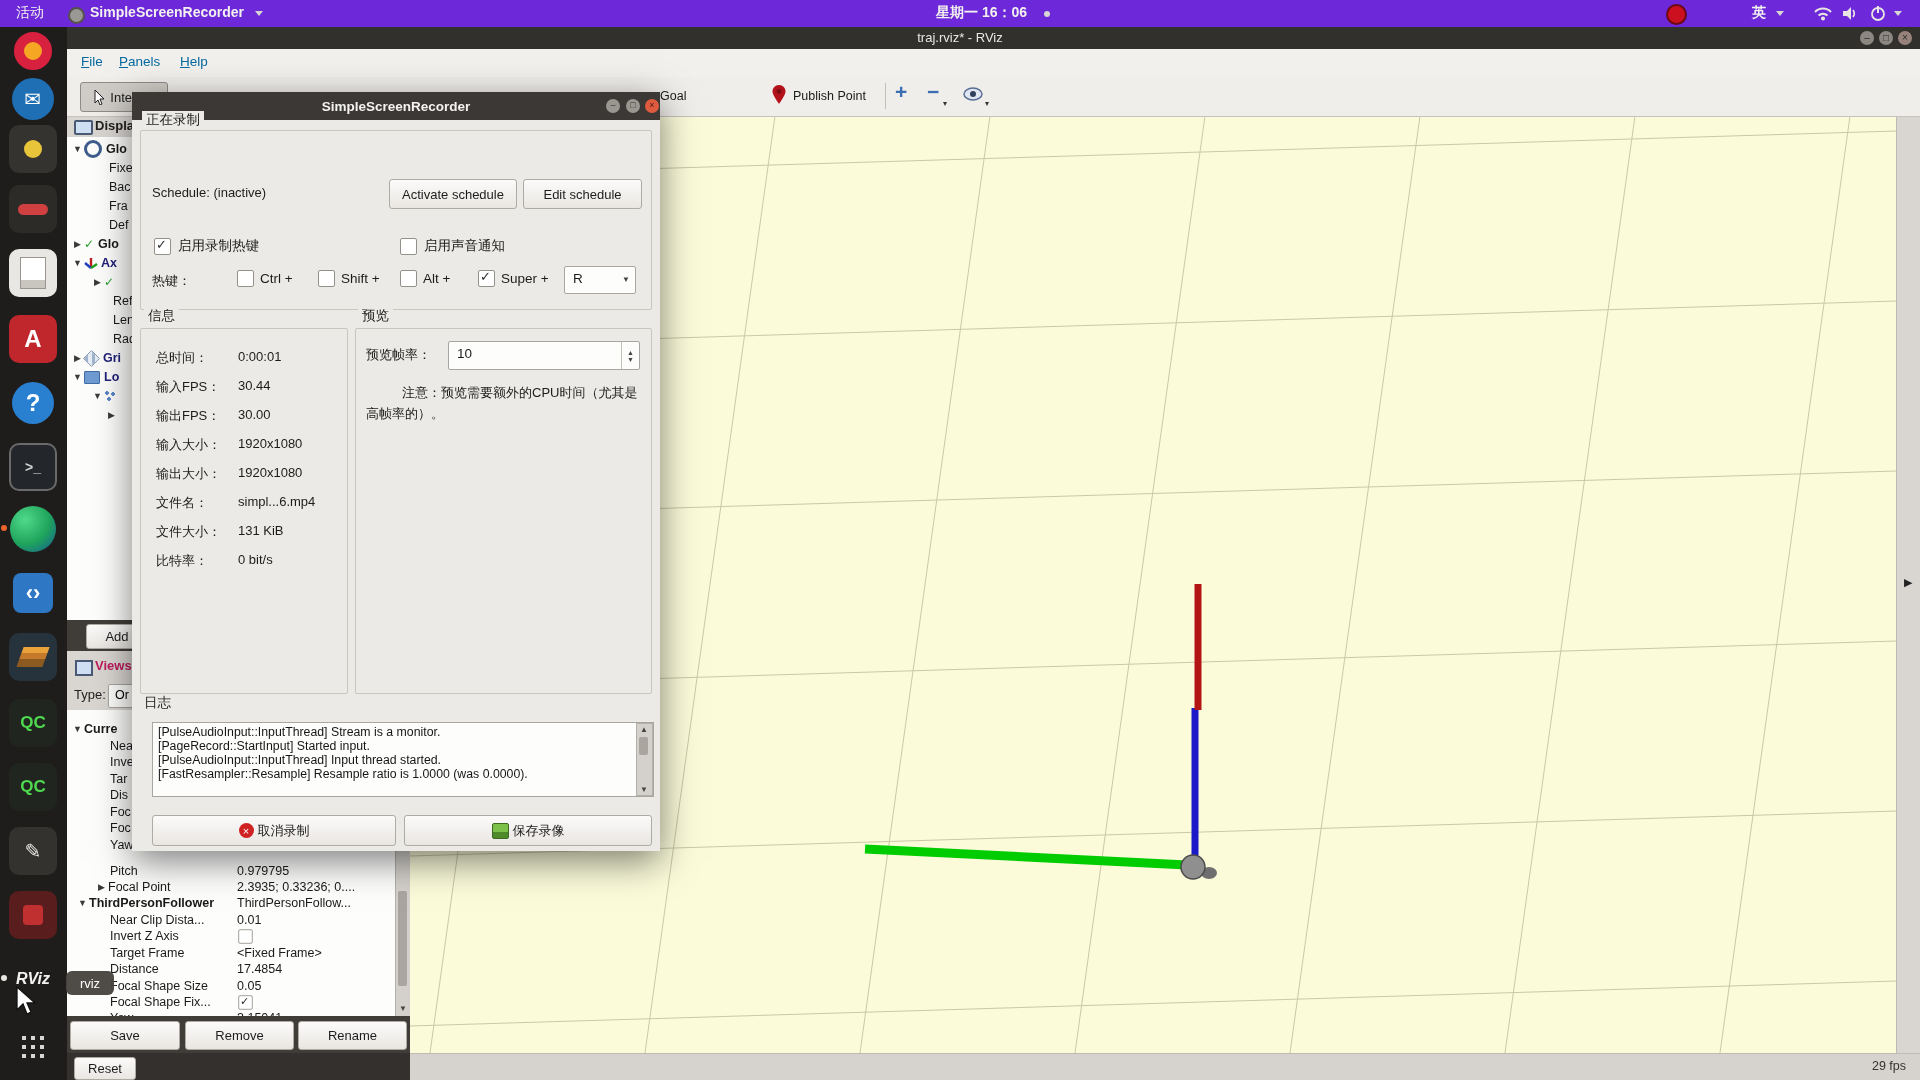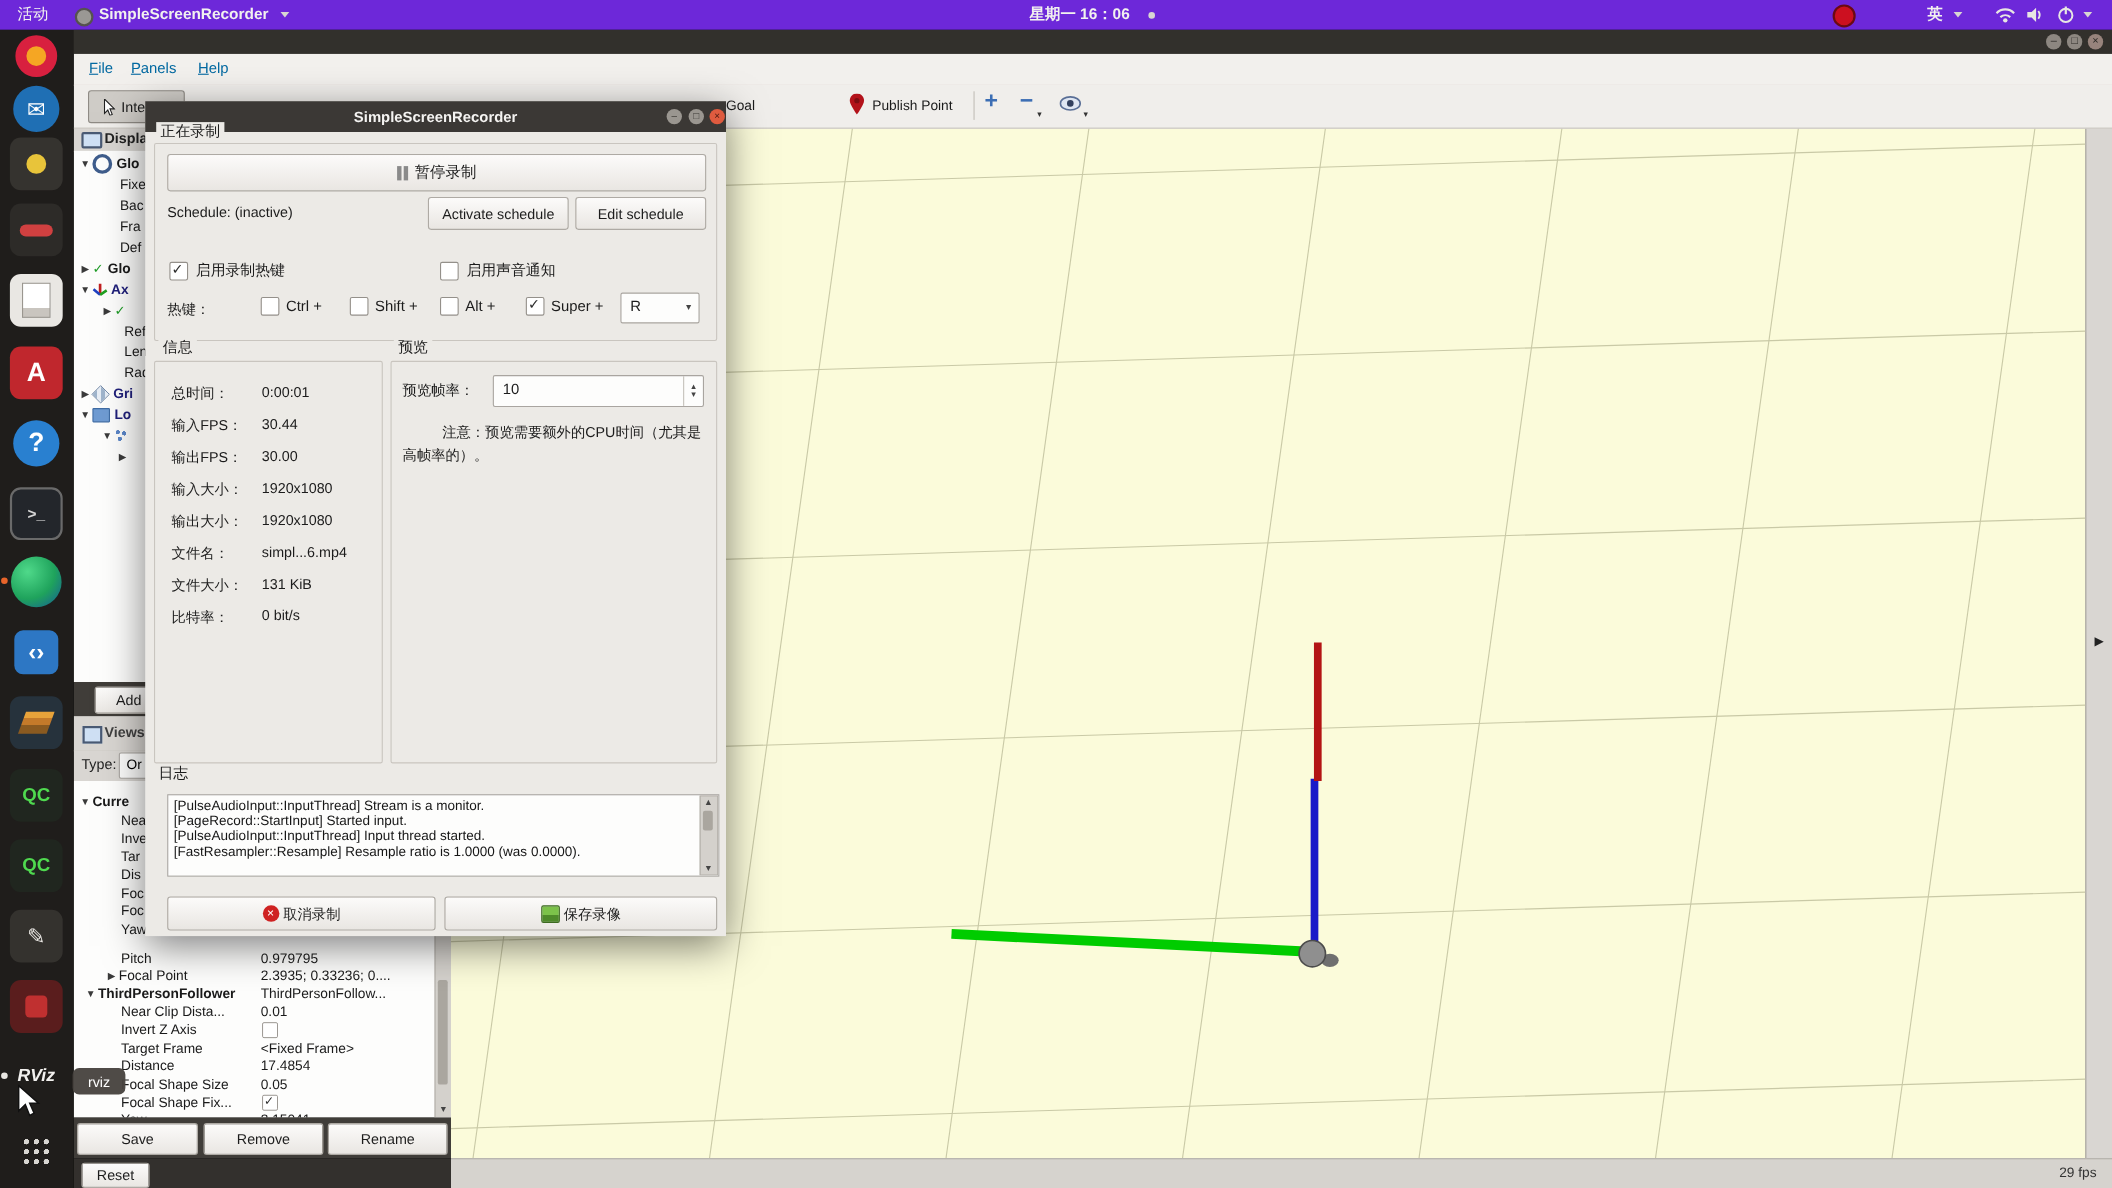--- a/index.html
+++ b/index.html
@@ -98,20 +98,21 @@
     <path d="M11,4 A6,6 0 0 1 11,11" stroke="#e8e6e3" stroke-width="1.7" fill="none"></path>
   </svg>
   <svg class="item" style="left:1870px;top:5px;" width="16" height="16">
     <circle cx="8" cy="9" r="6" stroke="#e8e6e3" stroke-width="1.8" fill="none"></circle>
     <line x1="8" y1="1" x2="8" y2="8" stroke="#e8e6e3" stroke-width="2"></line>
   </svg>
   <div class="item" style="left:1894px;top:11px;width:0;height:0;border-left:4px solid transparent;border-right:4px solid transparent;border-top:5px solid #d8d6d2;"></div>
 </div>
 
 <div class="abs" id="rviz-titlebar">
+  <div class="abs txt" style="left:0;width:1920px;text-align:center;top:3px;">traj.rviz* - RViz</div>
   <div class="winbtn" style="left:1860px;">–</div>
   <div class="winbtn" style="left:1879px;">□</div>
   <div class="winbtn" style="left:1898px;background:#97837c;">×</div>
 </div>
 
 <div class="abs" id="rviz-menubar">
   <span class="menu-item txt" style="left:14px;">File</span>
   <span class="menu-item txt" style="left:52px;">Panels</span>
   <span class="menu-item txt" style="left:113px;">Help</span>
 </div>
@@ -243,21 +244,21 @@
 </div>
 
 <div class="abs dark-chrome" style="left:67px;top:620px;width:343px;height:31px;">
   <div class="btn" style="left:19px;top:4px;width:60px;height:23px;">
       <span>Add</span>
     </div>
 </div>
 
 <div class="abs panel-light" style="left:67px;top:651px;width:343px;height:31px;border-bottom:1px solid #b9b5af;">
   <div class="abs" style="left:8px;top:9px;width:14px;height:12px;border:2px solid #4a5a74;background:#cfe0f4;"></div>
-  <span class="abs txt" style="left:28px;top:7px;font-size:13px;font-weight:bold;color:#404040;text-align:center;">Views</span>
+  <span class="abs txt" style="left:28px;top:7px;font-size:13px;font-weight:bold;color:#be185d;text-align:center;">Views</span>
 </div>
 <div class="abs panel-light" style="left:67px;top:682px;width:343px;height:28px;">
   <span class="abs txt" style="left:7px;top:5px;font-size:13px;color:#222;">Type:</span>
   <div class="abs" style="left:41px;top:2px;width:86px;height:22px;background:#fdfdfc;border:1px solid #a9a5a0;border-radius:2px;">
     <span class="abs txt" style="left:6px;top:3px;font-size:12.5px;">Or</span>
   </div>
 </div>
 <div class="abs tree" style="left:67px;top:710px;width:343px;height:306px;overflow:hidden;">
   <div class="trow" style="left:4px;top:10px;">
       <span class="caret">▼</span>
@@ -434,25 +435,20 @@
 <div class="abs" id="ssr">
   <div id="ssr-title">
       <span>SimpleScreenRecorder</span>
     </div>
   <div class="abs" style="left:474px;top:7px;width:14px;height:14px;border-radius:50%;background:#9a9690;color:#3a3834;font-size:9px;line-height:13px;text-align:center;">–</div>
   <div class="abs" style="left:494px;top:7px;width:14px;height:14px;border-radius:50%;background:#9a9690;color:#3a3834;font-size:9px;line-height:13px;text-align:center;">□</div>
   <div class="abs" style="left:513px;top:7px;width:14px;height:14px;border-radius:50%;background:#df5b3f;color:#4a1a10;font-size:9px;line-height:13px;text-align:center;">×</div>
 
   <span class="glabel" style="left:10px;top:19px;">正在录制</span>
   <div class="group" style="left:8px;top:38px;width:510px;height:178px;"></div>
-  <div class="btn" style="left:20px;top:48px;width:488px;height:32px;font-size:14px;">
-    <span style="display:inline-block;width:4px;height:13px;background:#8a8a8a;margin-right:2px;"></span>
-    <span style="display:inline-block;width:4px;height:13px;background:#8a8a8a;margin-right:6px;"></span>
-    <span>暂停录制</span>
-  </div>
   <span class="ilabel txt" style="left:20px;top:93px;">Schedule: (inactive)</span>
   <div class="btn" style="left:257px;top:87px;width:126px;height:28px;">
       <span>Activate schedule</span>
     </div>
   <div class="btn" style="left:391px;top:87px;width:117px;height:28px;">
       <span>Edit schedule</span>
     </div>
   <div class="abs" style="left:22px;top:145px;display:flex;align-items:center;gap:7px;">
       <span class="cb on"></span>
       <span class="txt">启用录制热键</span>

